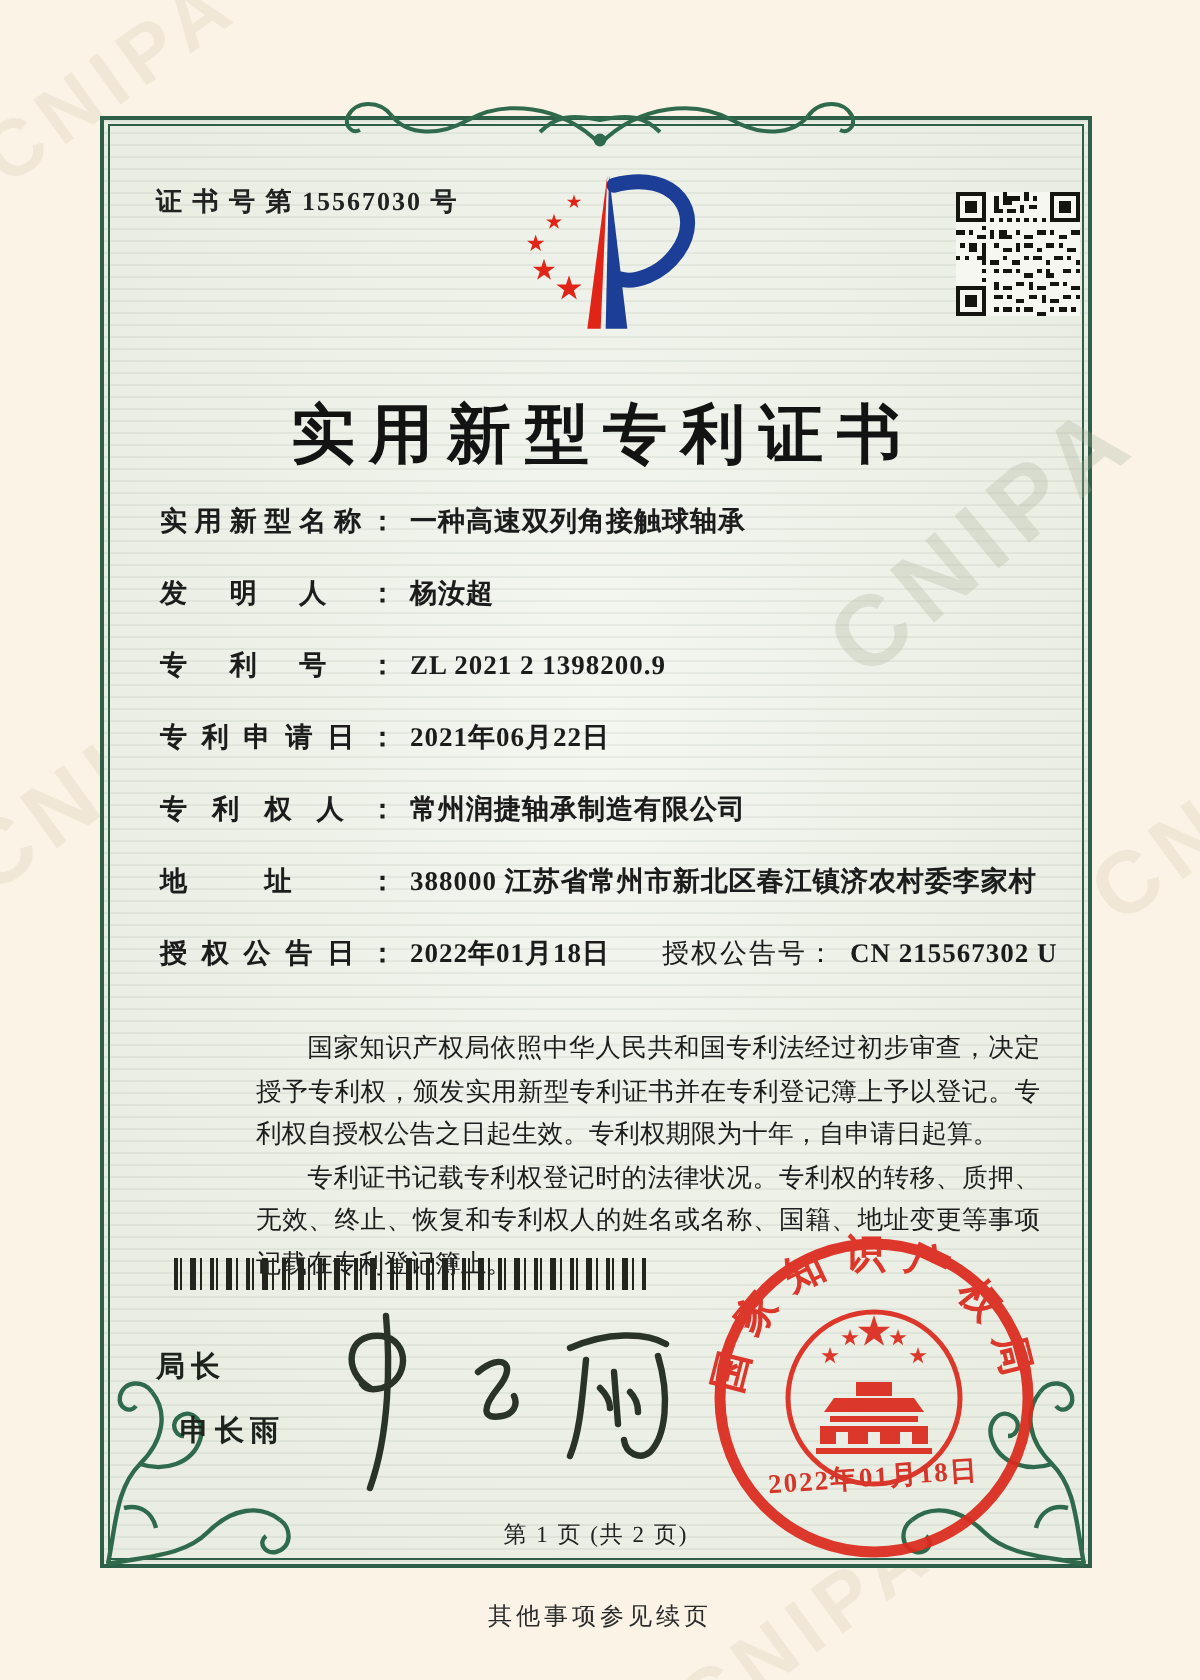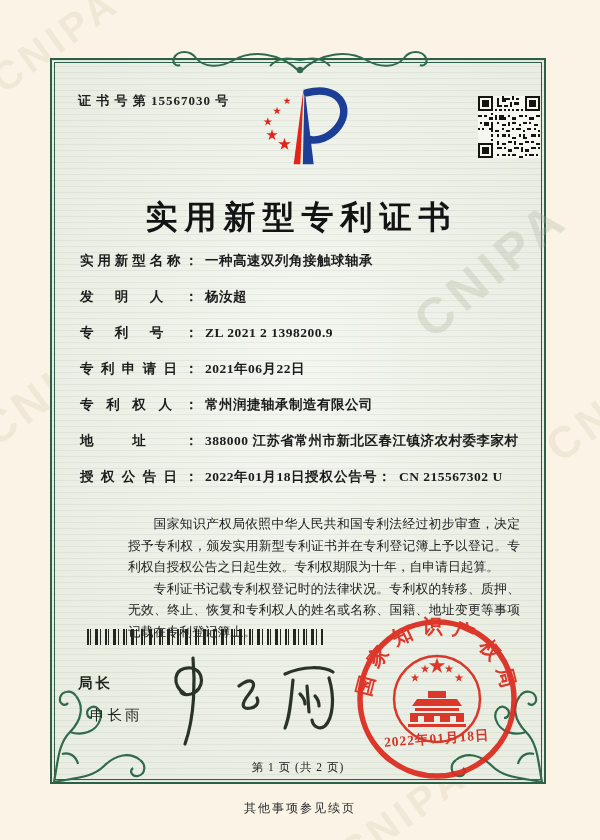--- a/index.html
+++ b/index.html
@@ -38,33 +38,33 @@
     text-align: center; font-size: 32px; font-weight: 700; color: #131313;
     letter-spacing: 7px; padding-left: 7px; margin-top: 24px;
   }
   .fields { position: absolute; left: 28px; top: 186px; right: 20px; }
   .row { height: 36px; line-height: 30px; white-space: nowrap; font-size: 13.5px; color: #1c1c1c; }
   .flabel {
     display: inline-block; width: 118px; font-weight: 600;
     text-align: justify; text-align-last: justify; vertical-align: top;
   }
   .fvalue { font-weight: 600; margin-left: 7px; letter-spacing: .5px; }
-  .flabel2 { font-weight: 700; letter-spacing: 1px; }
+  .flabel2 { font-weight: 400; margin-left: 26px; letter-spacing: 1px; }
   .legal { position: absolute; left: 28px; right: 24px; top: 454px; font-size: 12.8px; line-height: 21.5px; color: #1d1d1d; text-align: justify; margin-left: 48px; }
   .legal p { text-indent: 2em; font-weight: 500; }
   .barcode {
     position: absolute; left: 35px; top: 569px; width: 237px; height: 16px;
     background: repeating-linear-gradient(90deg,
       #24241f 0 2px, transparent 2px 3px,
       #24241f 3px 4px, transparent 4px 8px,
       #24241f 8px 11px, transparent 11px 13px,
       #24241f 13px 14px, transparent 14px 18px);
   }
   .signer-title { position: absolute; left: 26px; top: 614px; font-size: 14.5px; font-weight: 700; color: #1d241d; letter-spacing: 3px; }
-  .signer-name  { position: absolute; left: 38px; top: 646px; font-size: 14.5px; font-weight: 400; color: #1d241d; letter-spacing: 3px; }
+  .signer-name  { position: absolute; left: 38px; top: 646px; font-size: 14.5px; font-weight: 700; color: #1d241d; letter-spacing: 3px; }
   .signature { position: absolute; left: 95px; top: 592px; }
   .seal { position: absolute; left: 300px; top: 554px; }
   .page-no { position: absolute; left: 0; top: 700px; width: 100%; text-align: center; font-size: 11.5px; letter-spacing: 1px; color: #222; }
   .cont-note {
     position: absolute; left: 0; top: 800px; width: 100%; text-align: center;
     font-size: 12px; letter-spacing: 2px; color: #2b2b2b; z-index: 2; font-weight: 500;
   }
   .ornament-top { position: absolute; left: 108px; top: -16px; }
   .ornament-bl { position: absolute; left: -4px; bottom: -6px; }
   .ornament-br { position: absolute; right: -4px; bottom: -6px; }

